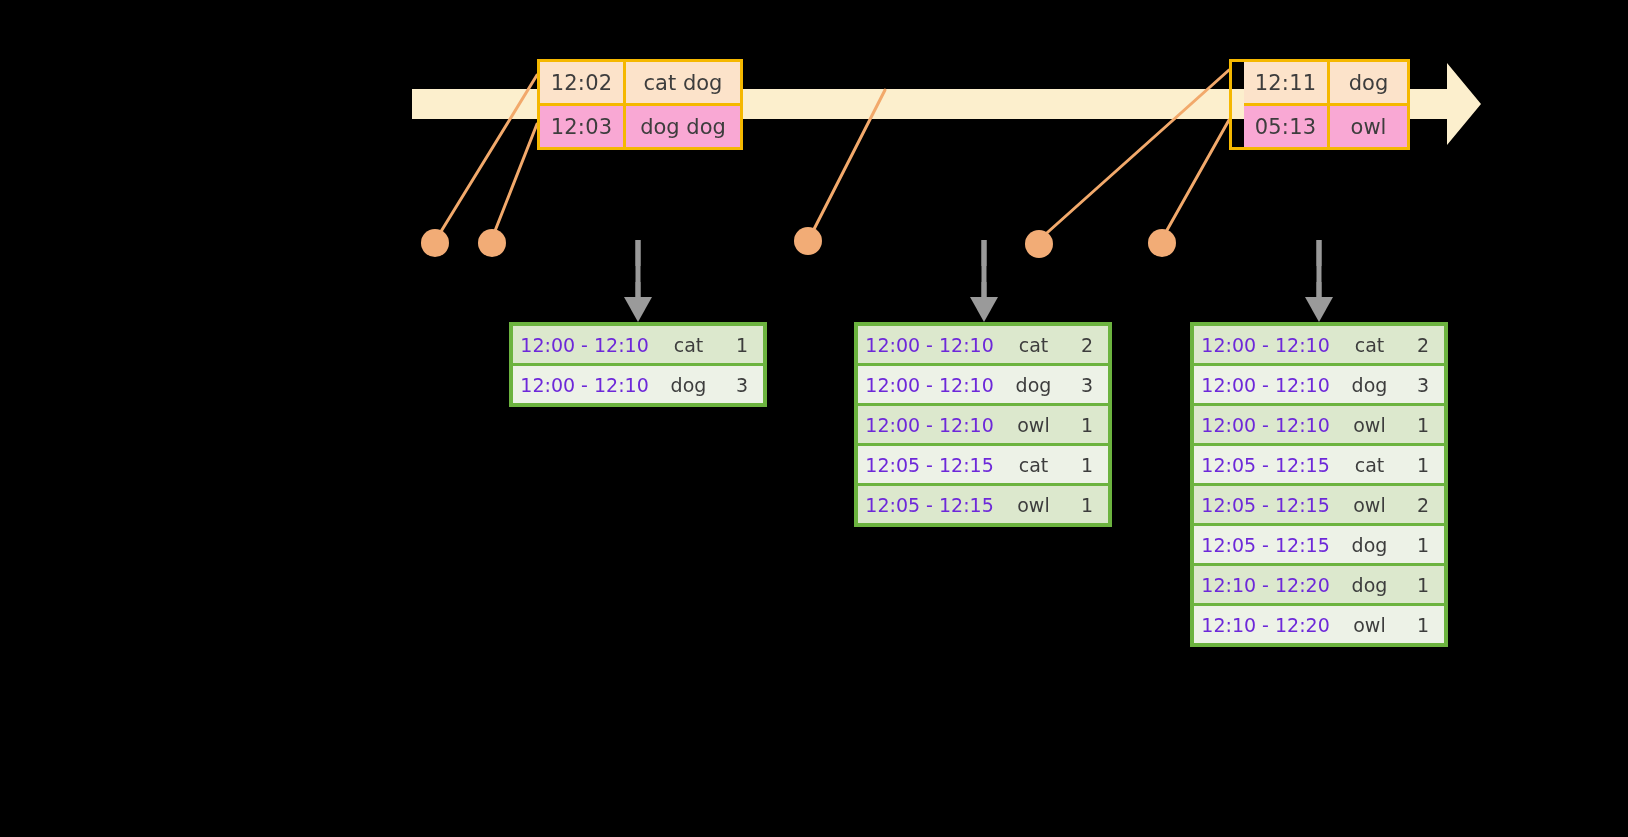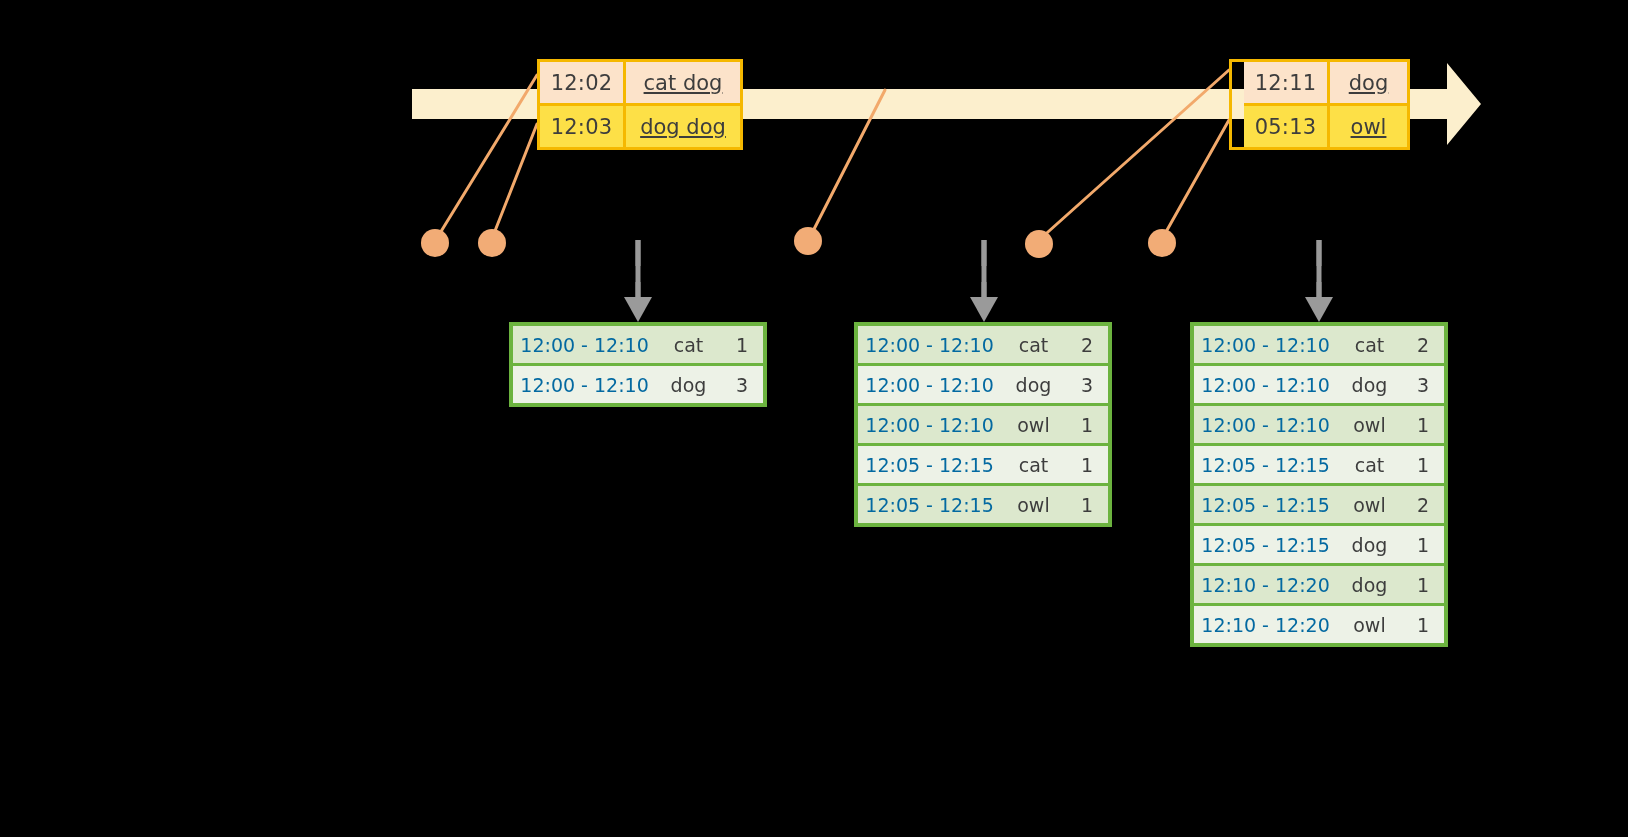--- a/index.html
+++ b/index.html
@@ -40,42 +40,41 @@
     z-index: 5;
   }
   .event-row {
     display: flex;
     height: 41px;
   }
   .event-row + .event-row {
     border-top: 3px solid #F5B800;
   }
   .event-row.shade-a { background: #FCE3CA; }
-  .event-row.shade-b { background: #fde047; }
+  .event-row.shade-b { background: #f9a8d4; }
   .event-time {
     width: 86px;
     display: flex;
     align-items: center;
     justify-content: center;
     font-size: 21px;
     color: #3d3d3d;
     border-right: 3px solid #F5B800;
     box-sizing: border-box;
     letter-spacing: 0.2px;
   }
   .event-words {
     flex: 1;
     display: flex;
     align-items: center;
     justify-content: center;
     font-size: 21px;
     color: #3d3d3d;
     padding: 0 14px;
     white-space: nowrap;
-    text-decoration: underline;
   }
 
   
   .result-table {
     position: absolute;
     border: 4px solid #6CB33F;
     box-sizing: border-box;
     background: #6CB33F;
     display: flex;
     flex-direction: column;
@@ -87,21 +86,21 @@
   }
   .res-row.shade-a { background: #DCE8CD; }
   .res-row.shade-b { background: #EDF2E7; }
   .res-row + .res-row { margin-top: 3px; }
   .res-window {
     width: 146px;
     display: flex;
     align-items: center;
     justify-content: center;
     font-size: 19px;
-    color: #0369a1;
+    color: #6d28d9;
     margin-right: 3px;
     box-sizing: border-box;
   }
   .res-word {
     width: 60px;
     display: flex;
     align-items: center;
     justify-content: center;
     font-size: 19px;
     color: #3d3d3d;

